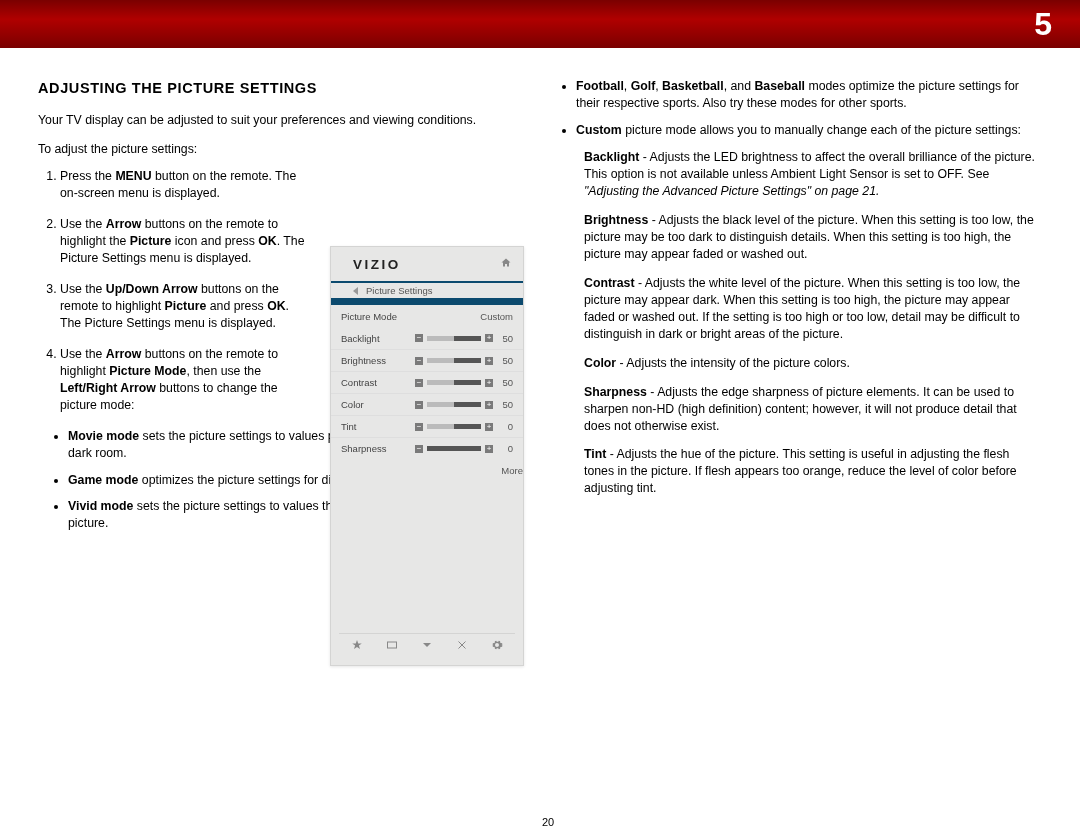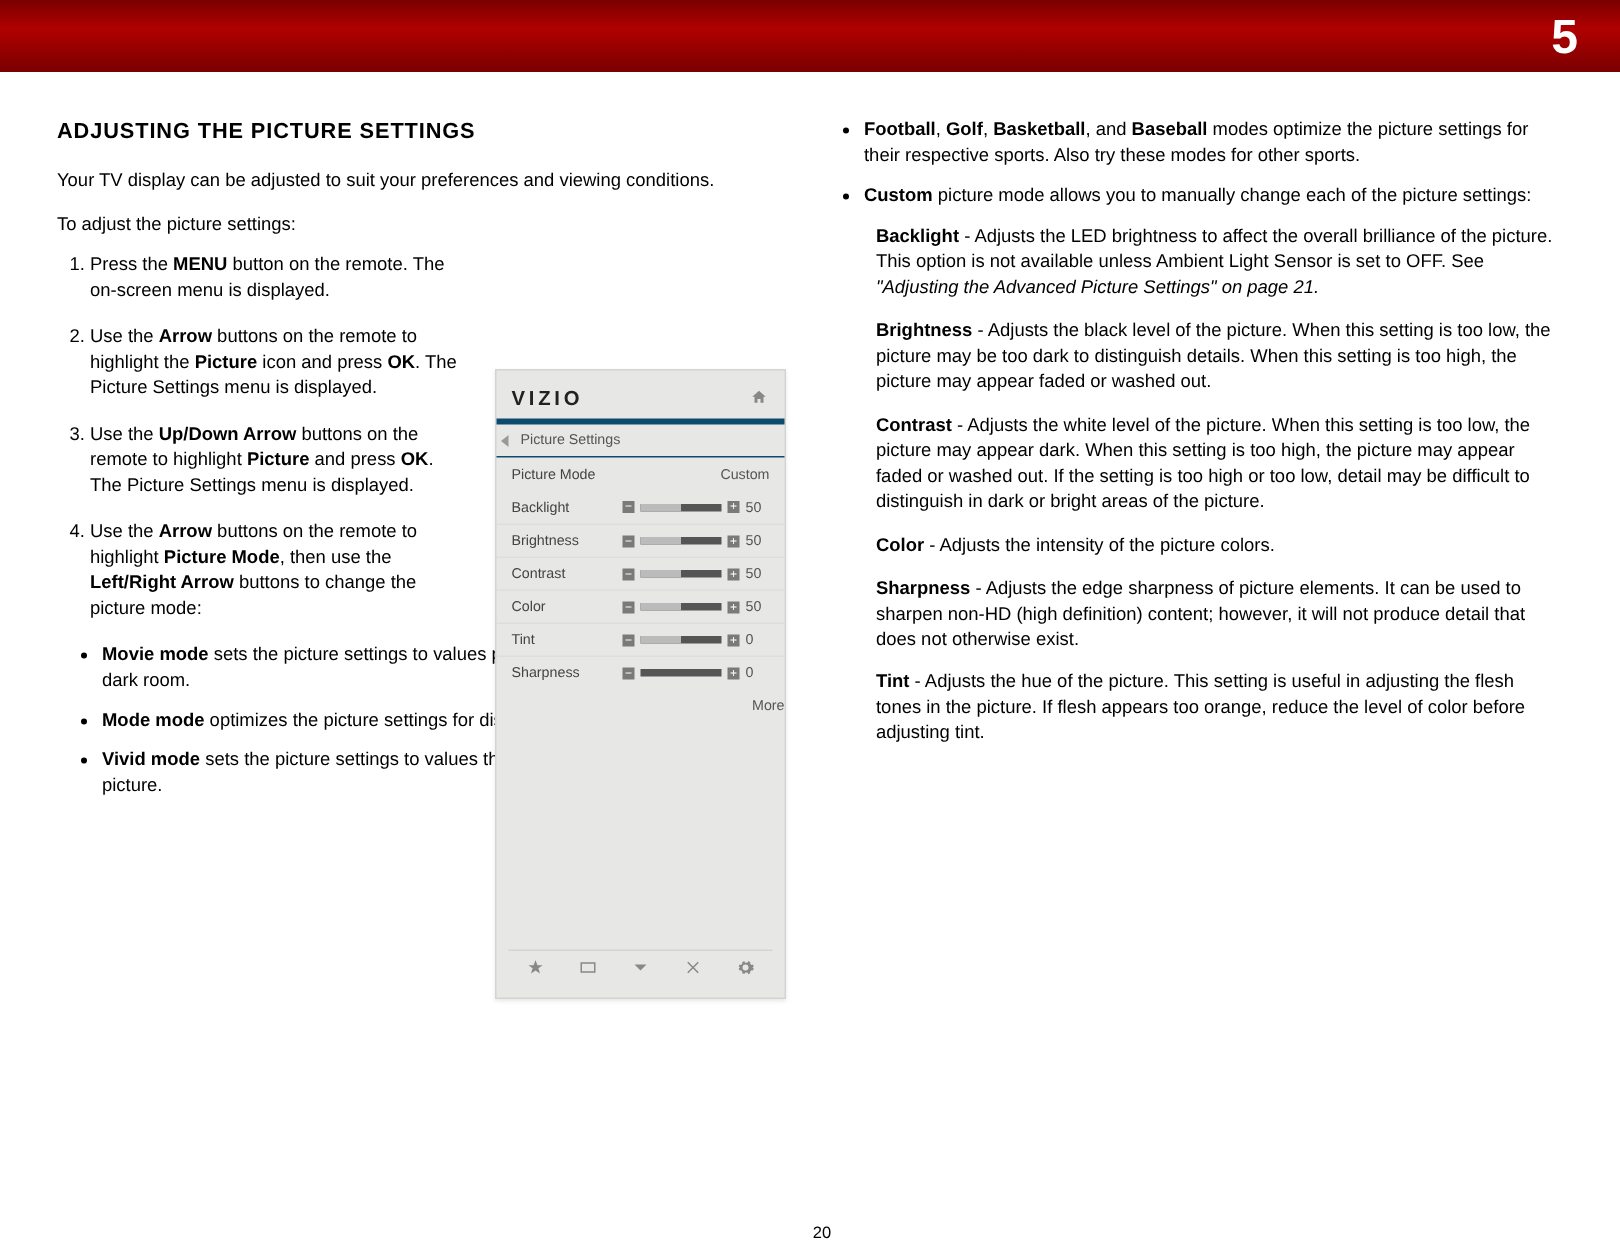--- a/index.html
+++ b/index.html
@@ -27,35 +27,35 @@
   ul.bullets > li { margin-bottom: 10px; }
   ul.bullets.wide > li { padding-right: 0; }
   .bold { font-weight: 700; }
   .osd {
     position: absolute; top: 198px; left: 330px;
     width: 194px; height: 420px;
     background: #e7e7e6; border: 1px solid #d4d4d3;
     box-shadow: 0 1px 3px rgba(0,0,0,0.10);
     font-size: 10.5px; color: #333;
   }
-  .osd-top { display:flex; align-items:center; justify-content:space-between; padding: 10px 10px 6px 10px; border-bottom: 4px solid #0c4a6e; height: 36px; }
+  .osd-top { display:flex; align-items:flex-start; justify-content:space-between; padding: 10px 10px 6px 22px; border-bottom: 2px solid #0c4a6e; height: 36px; }
   .osd-logo { font-size: 13.5px; font-weight: 700; letter-spacing: 2.5px; color:#222; }
   .home-icon { width:14px; height:12px; }
   .home-icon svg { width:100%; height:100%; fill:#888; }
-  .osd-crumb { display:flex; align-items:center; gap:8px; padding: 4px 3px; border-bottom:1px solid #0c4a6e; font-size: 9.5px; color:#555; height:22px; }
+  .osd-crumb { display:flex; align-items:center; gap:8px; padding: 4px 22px; border-bottom:7px solid #0c4a6e; font-size: 9.5px; color:#555; height:22px; }
   .tri-left { display:inline-block; width:0; height:0; border-top:4px solid transparent; border-bottom:4px solid transparent; border-right:5px solid #999; }
   .osd-row { display:flex; align-items:center; justify-content:space-between; padding: 3px 10px; height: 22px; }
   .osd-row + .osd-row { border-top: 1px solid #dedede; }
   .osd-row .lbl { font-size: 9.5px; color:#444; }
   .osd-row .val { font-size: 9.5px; color:#555; }
   .slider { display:flex; align-items:center; gap:4px; }
   .slider .minus, .slider .plus { width:8px; height:8px; background:#7a7a7a; color:#fff; font-size:8px; line-height:8px; text-align:center; }
   .bar { width:54px; height:5px; background:#555; position:relative; }
   .bar .fill { position:absolute; top:0; left:0; bottom:0; background:#bbb; }
-  .slider .num { font-size:9.5px; color:#555; width:16px; text-align:left; }
+  .slider .num { font-size:9.5px; color:#555; width:16px; text-align:right; }
   .osd-more { text-align:center; height:22px; display:flex; align-items:center; justify-content:flex-end; font-size:9.5px; color:#555; }
   .osd-foot {
     position:absolute; bottom:6px; left:8px; right:8px; height:26px;
     border-top:1px solid #d4d4d3; display:flex; align-items:center; justify-content:space-around;
     color:#888; font-size:12px;
   }
   .osd-foot span svg { width:12px; height:12px; fill:#888; }
   .definitions p { margin-bottom: 2px; }
   .def-block { margin-left: 30px; margin-bottom: 12px; }
   .def-block .ital { font-style: italic; }
@@ -87,21 +87,21 @@
           <span>Use the </span><span class="bold">Up/Down Arrow</span><span> buttons on the remote to highlight </span><span class="bold">Picture</span><span> and press </span><span class="bold">OK</span><span>. The Picture Settings menu is displayed.</span>
         </li>
         <li>
           <span>Use the </span><span class="bold">Arrow</span><span> buttons on the remote to highlight </span><span class="bold">Picture Mode</span><span>, then use the </span><span class="bold">Left/Right Arrow</span><span> buttons to change the picture mode:</span>
         </li>
       </ol>
     </div>
 
     <ul class="bullets wide">
       <li><span class="bold">Movie mode</span><span> sets the picture settings to values perfect for watching a movie in a dark room.</span></li>
-      <li><span class="bold">Mode mode</span><span> optimizes the picture settings for displaying game console output.</span></li>
+      <li><span class="bold">Game mode</span><span> optimizes the picture settings for displaying game console output.</span></li>
       <li><span class="bold">Vivid mode</span><span> sets the picture settings to values that produce a brighter, more vivid picture.</span></li>
     </ul>
   </div>
 
   <div class="col">
     <ul class="bullets wide" style="padding-left:22px;">
       <li>
         <span class="bold">Football</span><span>, </span><span class="bold">Golf</span><span>, </span><span class="bold">Basketball</span><span>, and </span><span class="bold">Baseball</span><span> modes optimize the picture settings for their respective sports. Also try these modes for other sports.</span>
       </li>
       <li><span class="bold">Custom</span><span> picture mode allows you to manually change each of the picture settings:</span></li>

